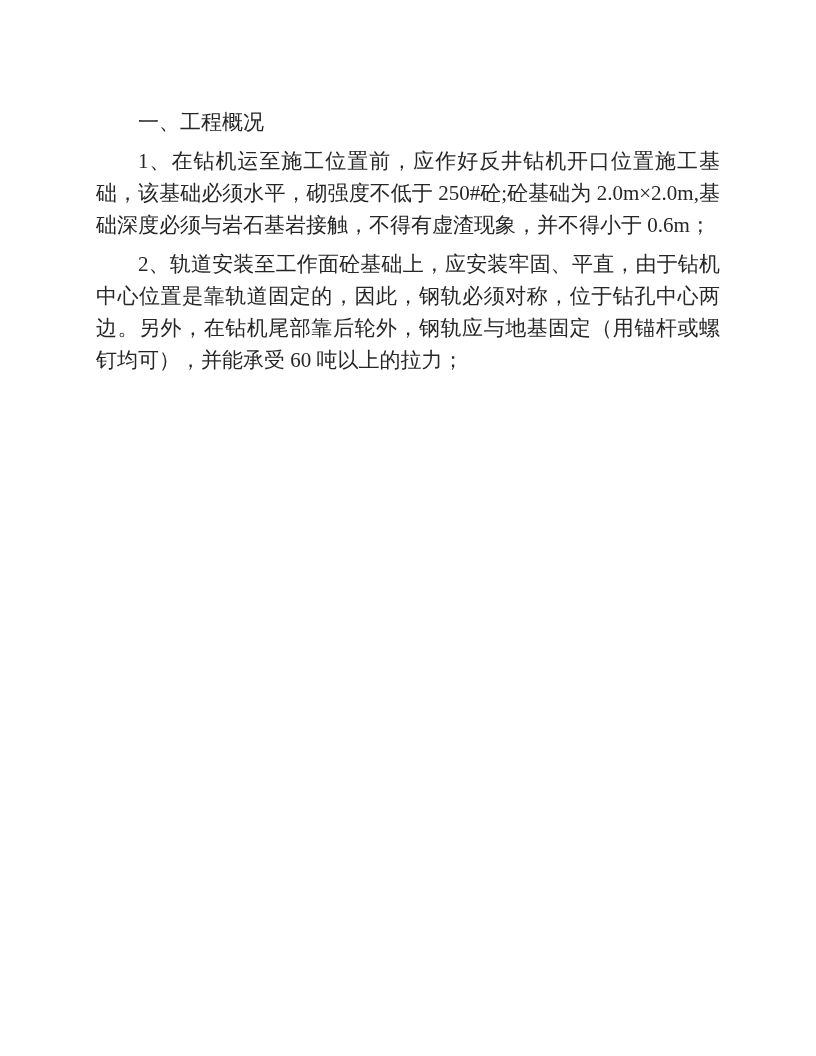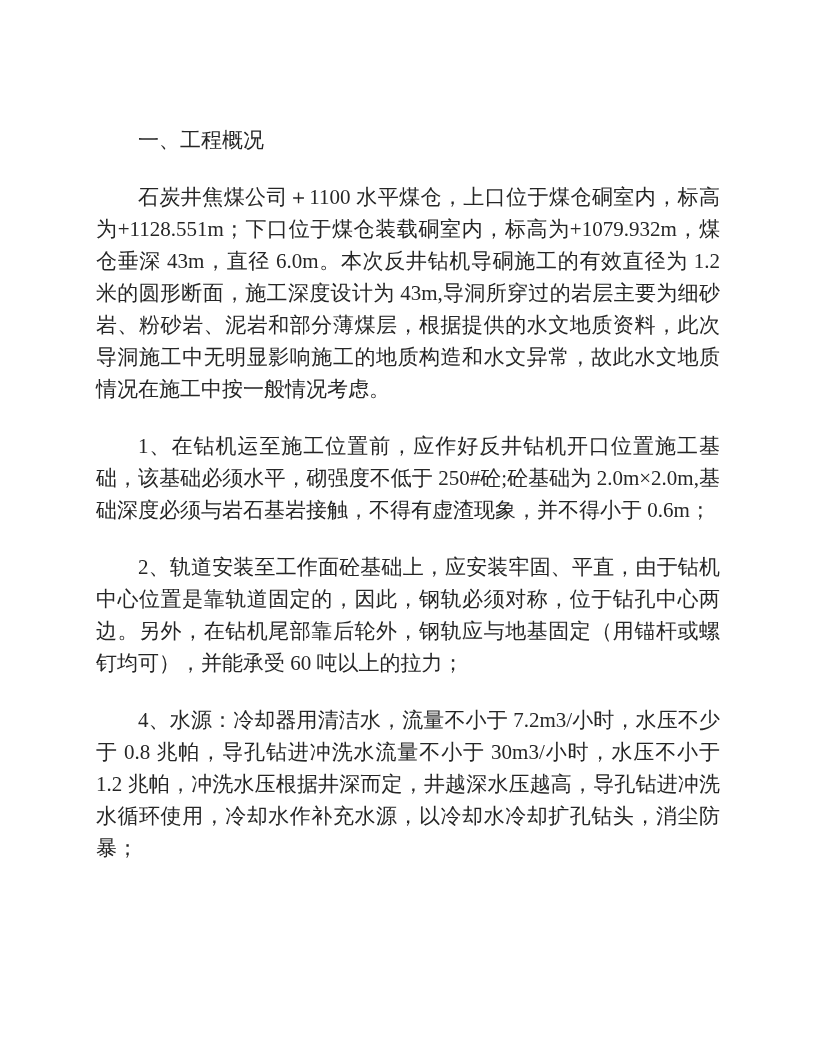--- a/index.html
+++ b/index.html
@@ -15,37 +15,35 @@
     box-sizing: border-box;
     padding: 99px 96px 0 96px;
     color: #262626;
     font-family: "Liberation Serif", "DejaVu Serif", serif;
     font-size: 21px;
     line-height: 32px;
     text-align: justify;
     overflow: hidden;
   }
   .blk {
-    margin: 25px 0 0 0;
+    margin: 7px 0 0 0;
     text-indent: 2em;
     word-break: break-word;
   }
   .heading {
     font-weight: normal; 
   }
 </style>
 </head>
 <body>
 
 <div class="page">
   <p class="blk heading">一、工程概况</p>
 
-  <p class="blk">石炭井焦煤公司＋1100 水平煤仓，上口位于煤仓硐室内，标高为+1128.551m；下口位于煤仓装载硐室内，标高为+1079.932m，煤仓垂深 43m，直径 6.0m。本次反井钻机导硐施工的有效直径为 1.2 米的圆形断面，施工深度设计为 43m,导洞所穿过的岩层主要为细砂岩、粉砂岩、泥岩和部分薄煤层，根据提供的水文地质资料，此次导洞施工中无明显影响施工的地质构造和水文异常，故此水文地质情况在施工中按一般情况考虑。</p>
 
 
   <p class="blk">1、在钻机运至施工位置前，应作好反井钻机开口位置施工基础，该基础必须水平，砌强度不低于 250#砼;砼基础为 2.0m×2.0m,基础深度必须与岩石基岩接触，不得有虚渣现象，并不得小于 0.6m；</p>
 
   <p class="blk">2、轨道安装至工作面砼基础上，应安装牢固、平直，由于钻机中心位置是靠轨道固定的，因此，钢轨必须对称，位于钻孔中心两边。另外，在钻机尾部靠后轮外，钢轨应与地基固定（用锚杆或螺钉均可），并能承受 60 吨以上的拉力；</p>
 
 
-  <p class="blk">4、水源：冷却器用清洁水，流量不小于 7.2m3/小时，水压不少于 0.8 兆帕，导孔钻进冲洗水流量不小于 30m3/小时，水压不小于 1.2 兆帕，冲洗水压根据井深而定，井越深水压越高，导孔钻进冲洗水循环使用，冷却水作补充水源，以冷却水冷却扩孔钻头，消尘防暴；</p>
 
 </div>
 
 </body></html>

